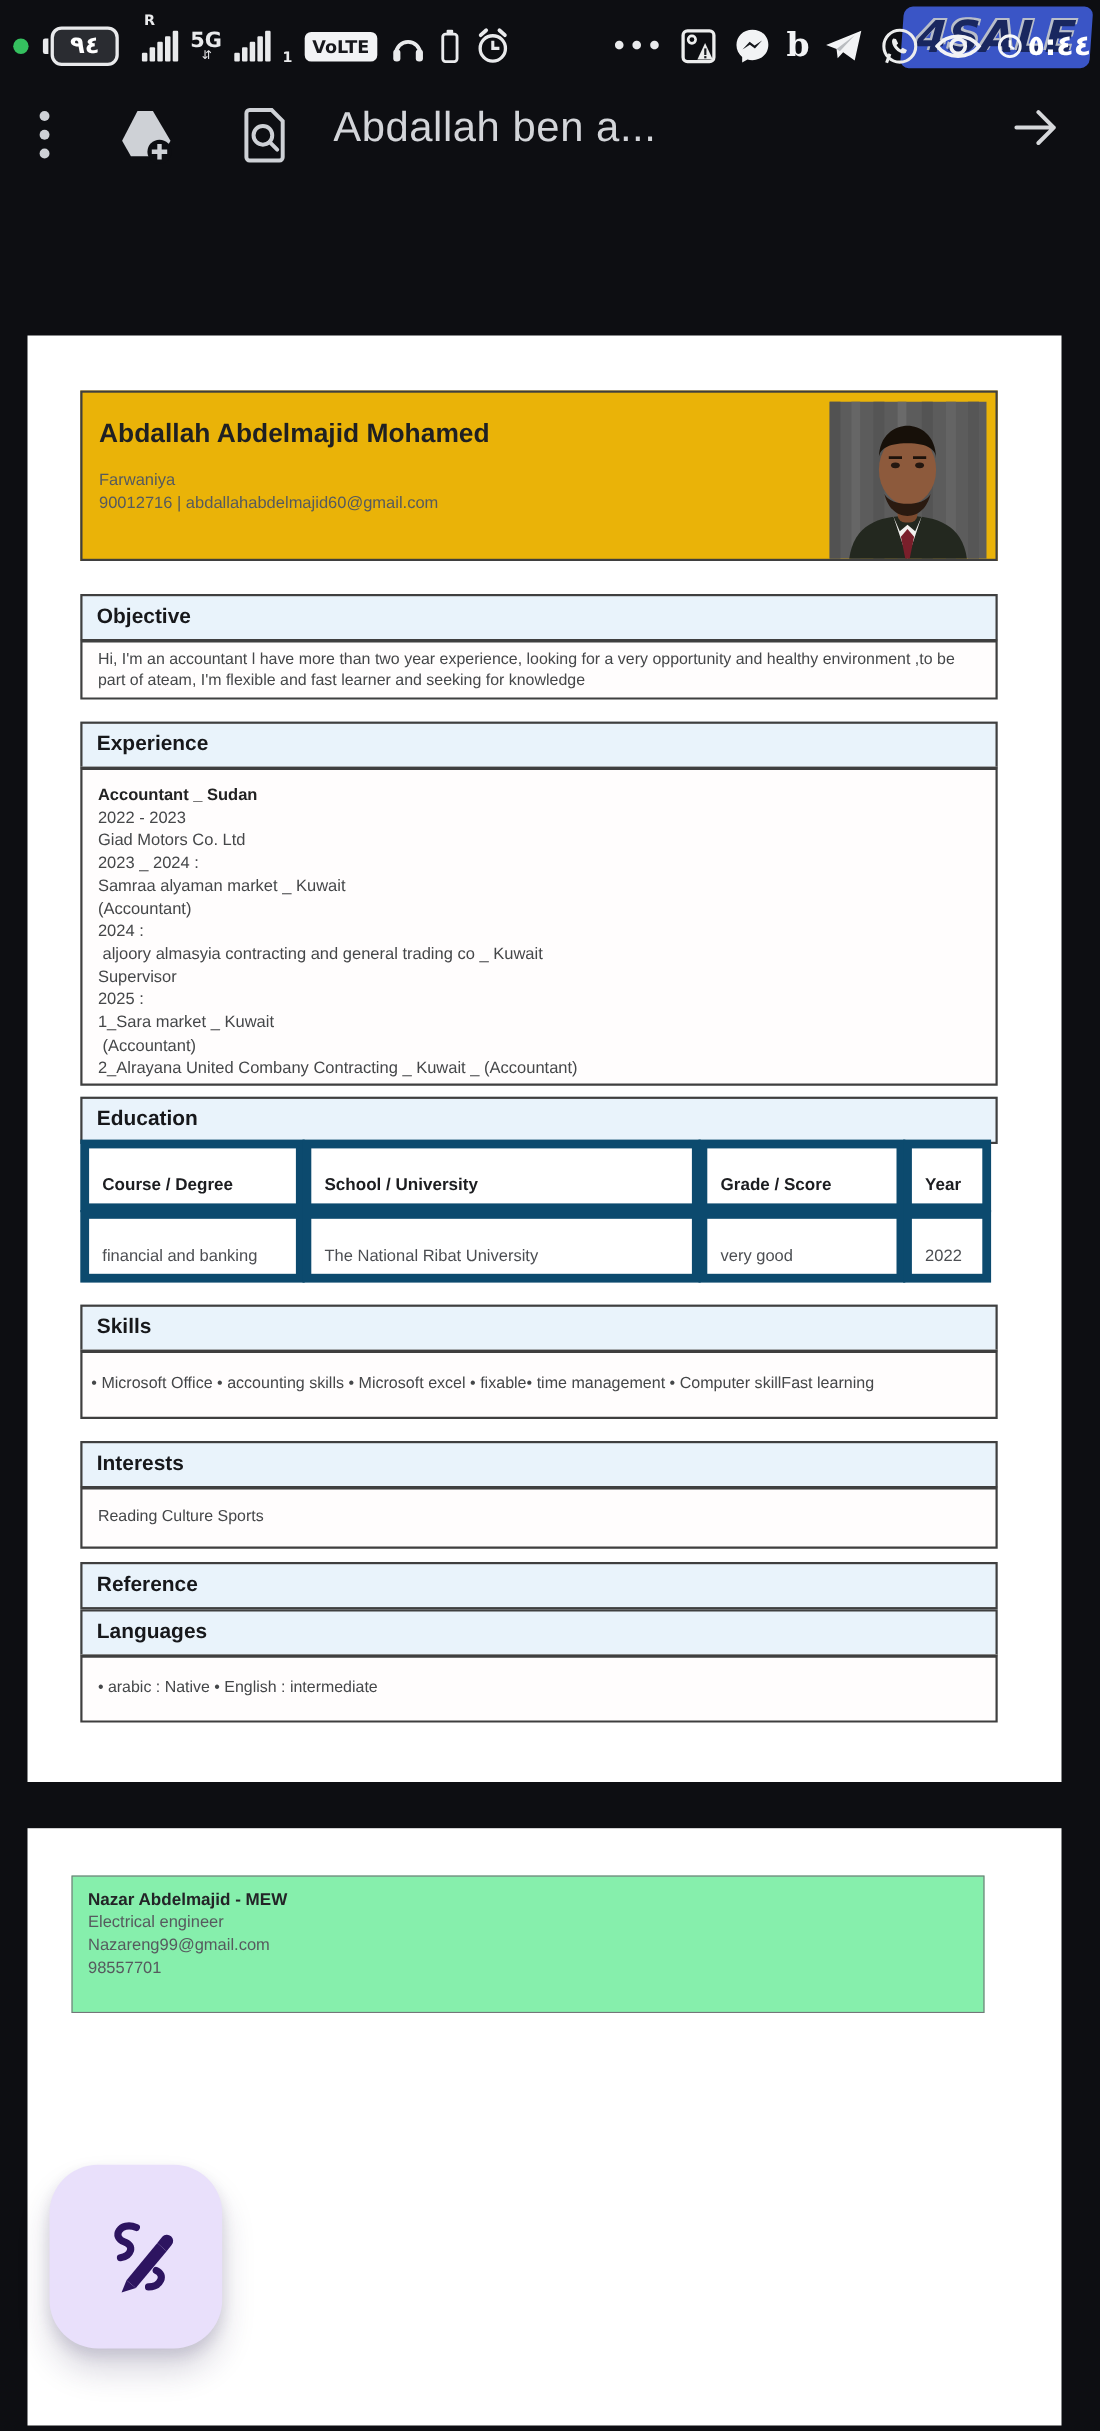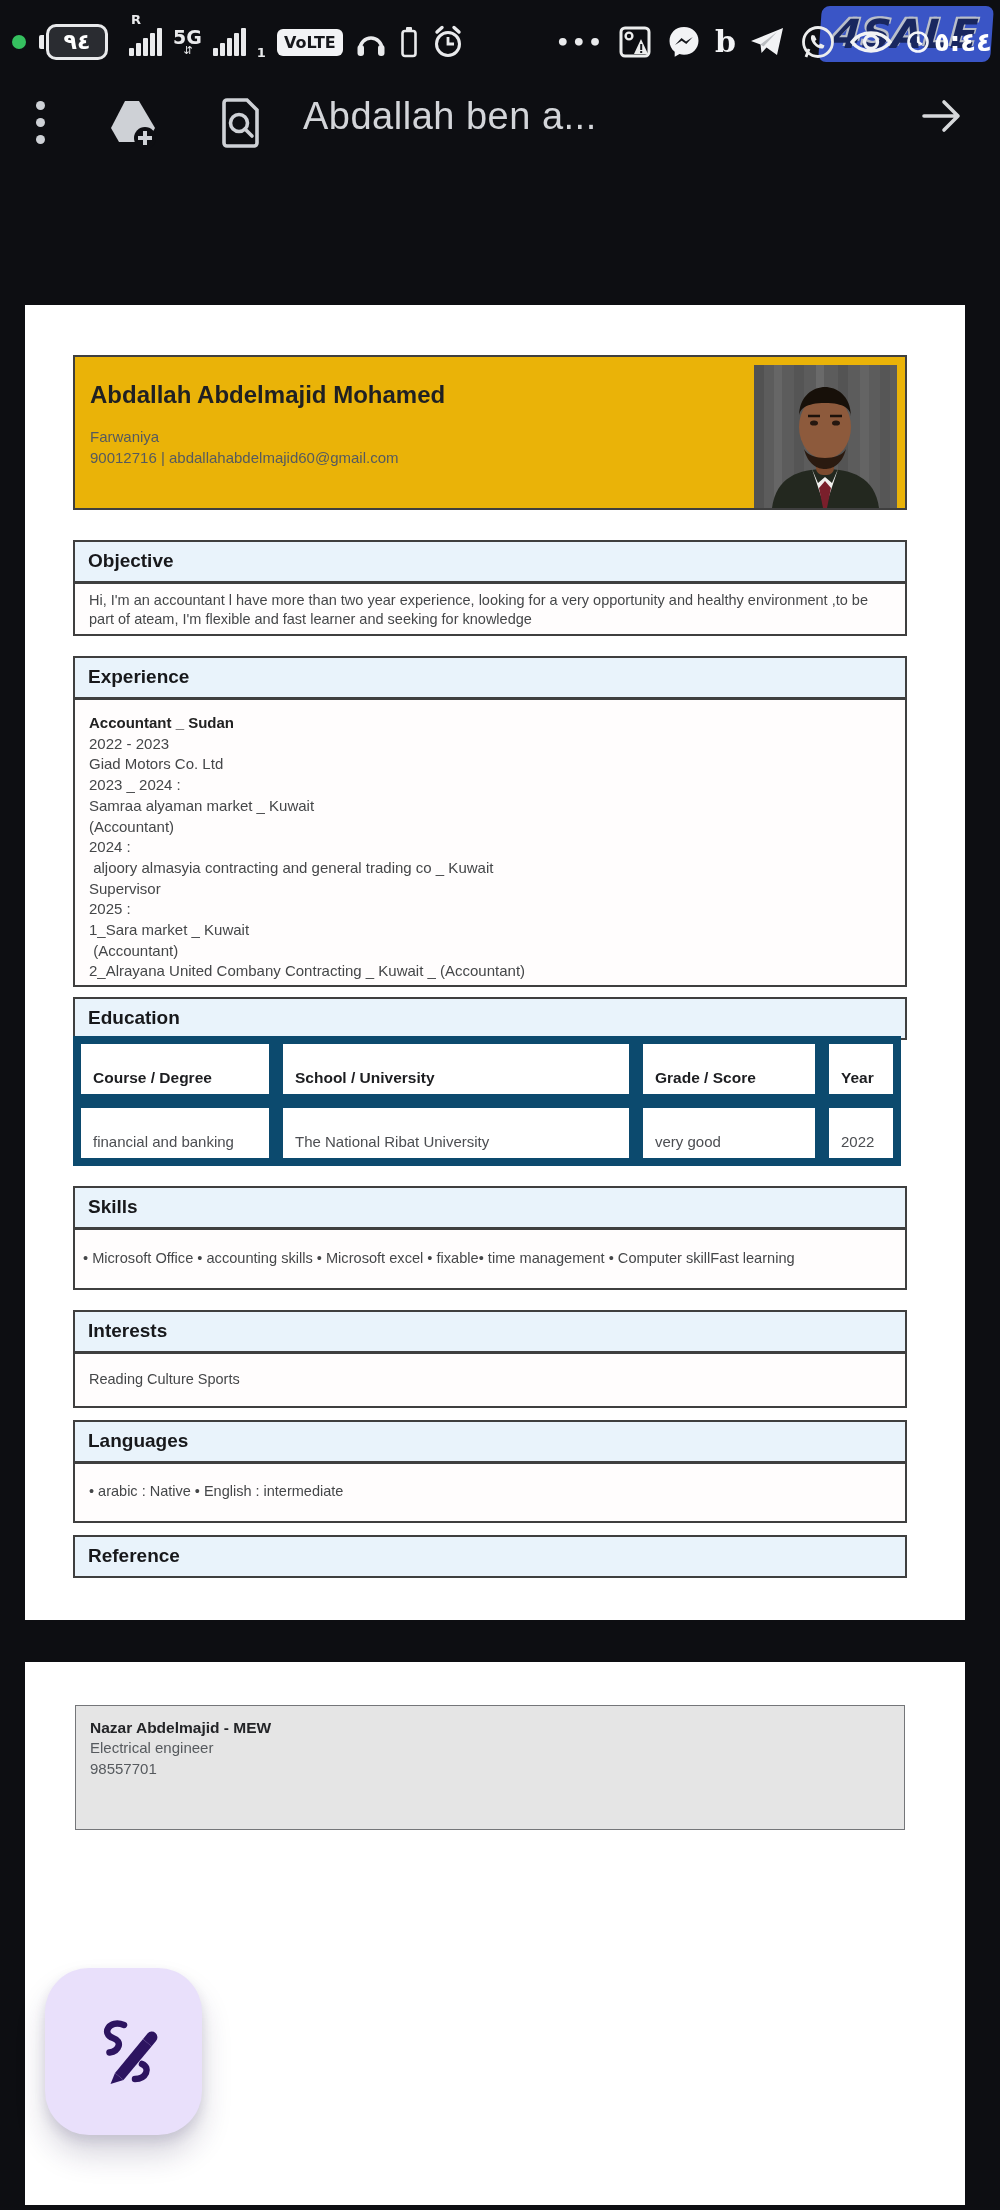--- a/index.html
+++ b/index.html
@@ -69,21 +69,21 @@
   .edu-cell { border:8px solid #0c4a6e; margin-top:-2px; margin-left:-2px; padding:25px 12px; overflow:hidden; }
   .edu-cell:first-child { margin-left:0; }
   .edu-head .edu-cell { font-size:15.5px; font-weight:bold; color:#1c1d20; height:40px; }
   .edu-data .edu-cell { font-size:15px; color:#4c4e52; height:49px; }
   .c0 { width:204px; } .c1 { width:362px; } .c2 { width:188px; } .c3 { width:80px; }
 
   .skills-body { height:63px; padding:20px 8px; font-size:14.6px; }
   .interests-body { height:57px; padding:17px 14px; font-size:14.5px; }
   .lang-body { height:62px; padding:19px 14px; font-size:14.5px; }
 
-  .ref-box { margin:43px 0 0 50px; width:830px; height:125px; border:1.5px solid #747679; padding:13px 14px; background:#e5e5e5; }
+  .ref-box { margin:43px 0 0 40px; width:830px; height:125px; border:1.5px solid #747679; padding:13px 14px; background:#86efac; }
   .ref-name { font-size:15.5px; font-weight:bold; color:#232427; }
   .ref-line { font-size:15px; line-height:21px; color:#565a5e; }
 
   
   .fab { position:absolute; left:45px; top:1968px; width:157px; height:167px; border:none; border-radius:44px;
          background:#e9e0fb; box-shadow:0 20px 30px rgba(40,30,80,0.18), 0 6px 12px rgba(40,30,80,0.12);
          display:flex; align-items:center; justify-content:center; cursor:pointer; }
 </style>
 </head>
 <body>
@@ -270,36 +270,37 @@
       <div class="section sec-gap20">
         <div class="sec-head">Skills</div>
         <div class="sec-body skills-body">• Microsoft Office • accounting skills • Microsoft excel • fixable• time management • Computer skillFast learning</div>
       </div>
 
       <div class="section sec-gap12">
         <div class="sec-head">Interests</div>
         <div class="sec-body interests-body">Reading Culture Sports</div>
       </div>
 
+      <div class="section">
+        <div class="sec-head">Reference</div>
+      </div>
+
       <div class="section sec-gap12">
         <div class="sec-head">Languages</div>
         <div class="sec-body lang-body">• arabic : Native • English : intermediate</div>
-      </div>
-
-      <div class="section">
-        <div class="sec-head">Reference</div>
       </div>
 
     </div>
   </div>
 
   <div class="page page2">
     <div class="ref-box">
       <div class="ref-name">Nazar Abdelmajid - MEW</div>
       <div class="ref-line">Electrical engineer</div>
+      <div class="ref-line">Nazareng99@gmail.com</div>
       <div class="ref-line">98557701</div>
     </div>
   </div>
 
   <button class="fab">
     <svg width="84" height="84" viewBox="0 0 84 84">
       <path d="M42 15 C27 9 19 24 31 28 C41 31.5 37 41 27.5 42.5" fill="none" stroke="#2d1460" stroke-width="6.5" stroke-linecap="round"></path>
       <path d="M60 54 C69 58 64 69 53 69" fill="none" stroke="#2d1460" stroke-width="6.5" stroke-linecap="round"></path>
       <path d="M33 63 L61 29 L69.5 36.5 L41.5 70 Z" fill="#2d1460"></path>
       <path d="M33 63 L41.5 70 L28.5 74 Z" fill="#2d1460"></path>

